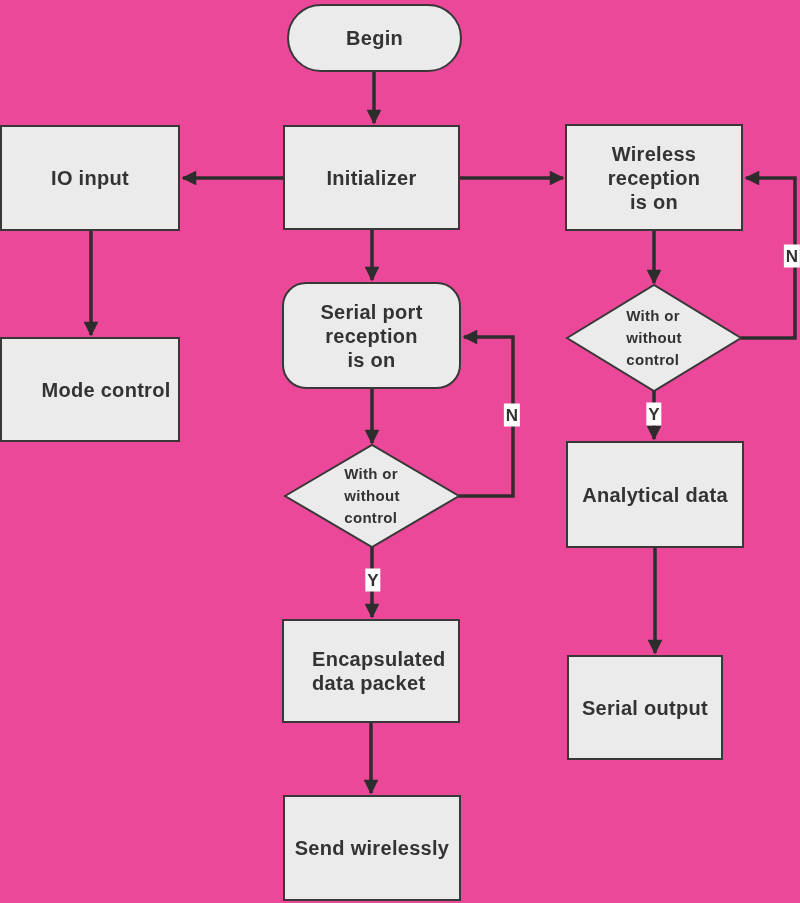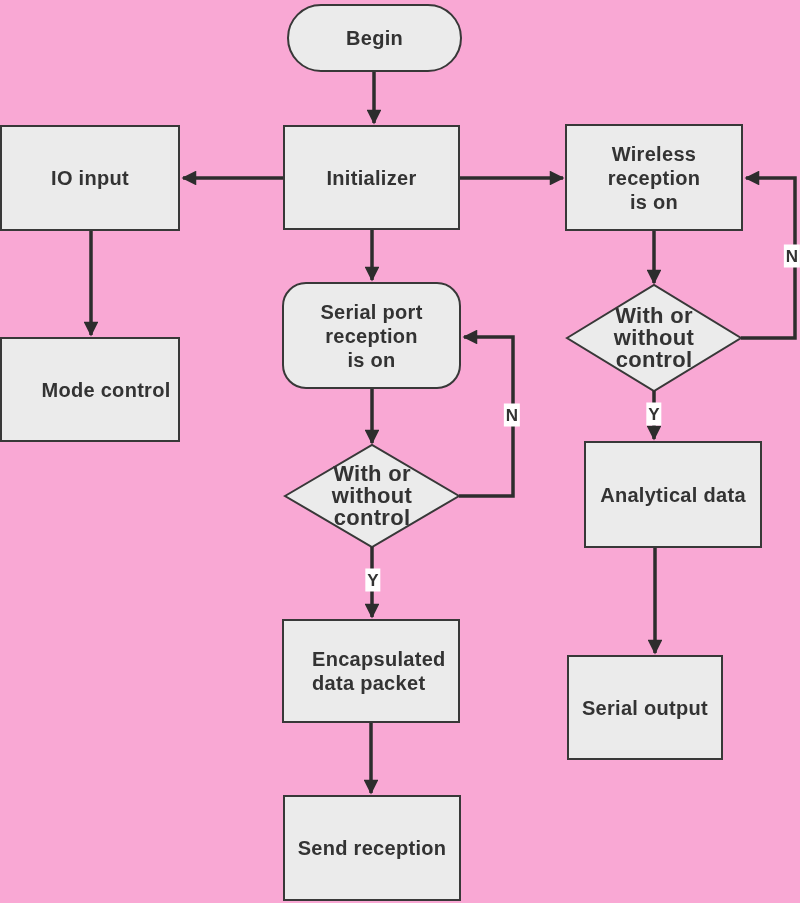--- a/index.html
+++ b/index.html
@@ -1,20 +1,20 @@
 <!DOCTYPE html>
 <html><head>
 <meta charset="utf-8">
 <style>
   html, body { margin: 0; padding: 0; background: #ffffff; }
   .canvas {
     position: relative;
     width: 800px;
     height: 903px;
-    background: #f9a8d4;
+    background: #ec4899;
     font-family: "Liberation Sans", sans-serif;
     overflow: hidden;
   }
   .arrow-layer {
     position: absolute;
     left: 0; top: 0;
     width: 800px; height: 903px;
   }
   .node {
     position: absolute;
@@ -36,24 +36,24 @@
   .node.left-text {
     justify-content: flex-start;
     text-align: left;
     padding-left: 28px;
   }
   .diamond-label {
     position: absolute;
     display: flex;
     align-items: center;
     justify-content: center;
-    text-align: center;
+    text-align: left;
     color: #333333;
     font-weight: 700;
-    font-size: 22px;
+    font-size: 15px;
     line-height: 22px;
     letter-spacing: 0.3px;
     white-space: pre-line;
     transform: translate(-50%, -50%);
   }
   .edge-label {
     position: absolute;
     transform: translate(-50%, -50%);
     background: #ffffff;
     color: #333333;
@@ -110,41 +110,41 @@
   <div class="node" style="left:0px; top:337px; width:180px; height:105px;padding-left:32px;">
     <span>Mode control</span>
   </div>
 
   <div class="node" style="left:565px; top:124px; width:178px; height:107px;justify-content:center;">
     <span>Wireless
 reception
 is on</span>
   </div>
 
-  <div class="node" style="left:584px; top:441px; width:178px; height:107px;">
+  <div class="node" style="left:566px; top:441px; width:178px; height:107px;">
     <span>Analytical data</span>
   </div>
 
   <div class="node" style="left:567px; top:655px; width:156px; height:105px;">
     <span>Serial output</span>
   </div>
 
   <div class="node" style="left:282px; top:282px; width:179px; height:107px;border-radius:24px;">
     <span>Serial port
 reception
 is on</span>
   </div>
 
   <div class="node left-text" style="left:282px; top:619px; width:178px; height:104px;">
     <span>Encapsulated
 data packet</span>
   </div>
 
   <div class="node" style="left:283px; top:795px; width:178px; height:106px;">
-    <span>Send reception</span>
+    <span>Send wirelessly</span>
   </div>
 
   <div class="diamond-label" style="left:654px; top:338px; width:150px; height:100px;">With or
 without
 control</div>
 
   <div class="diamond-label" style="left:372px; top:496px; width:150px; height:100px;">With or
 without
 control</div>
 

